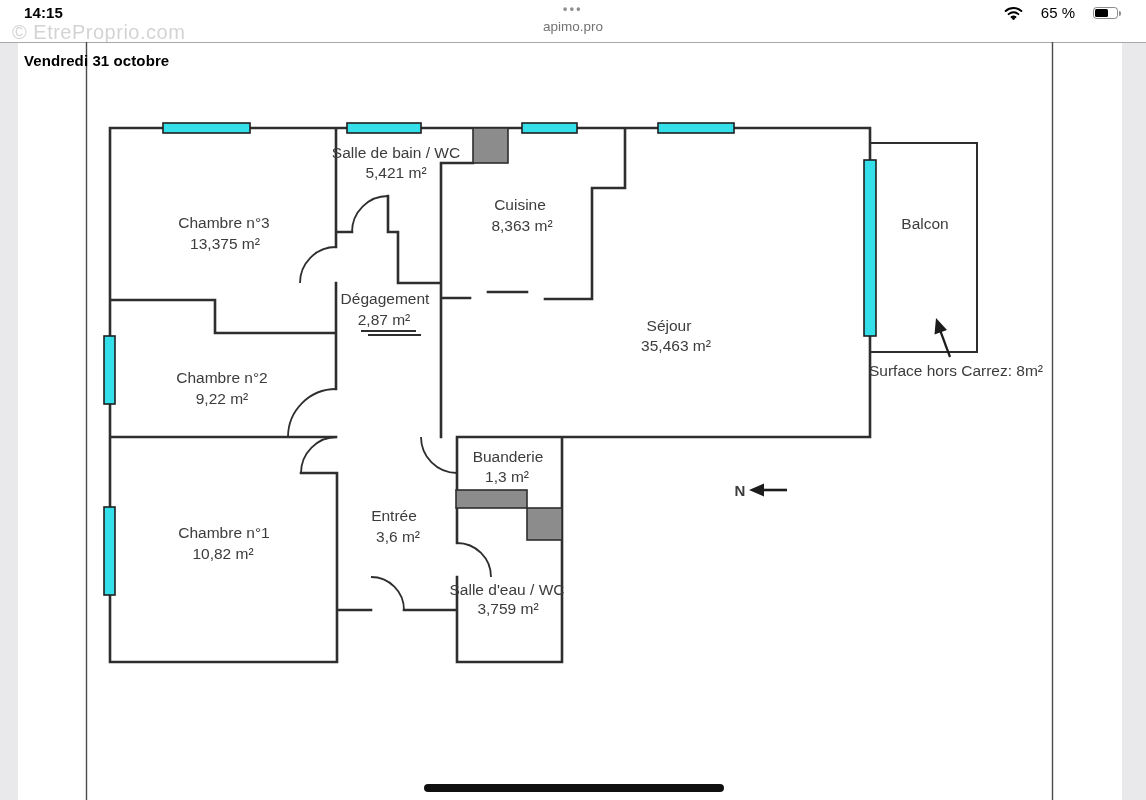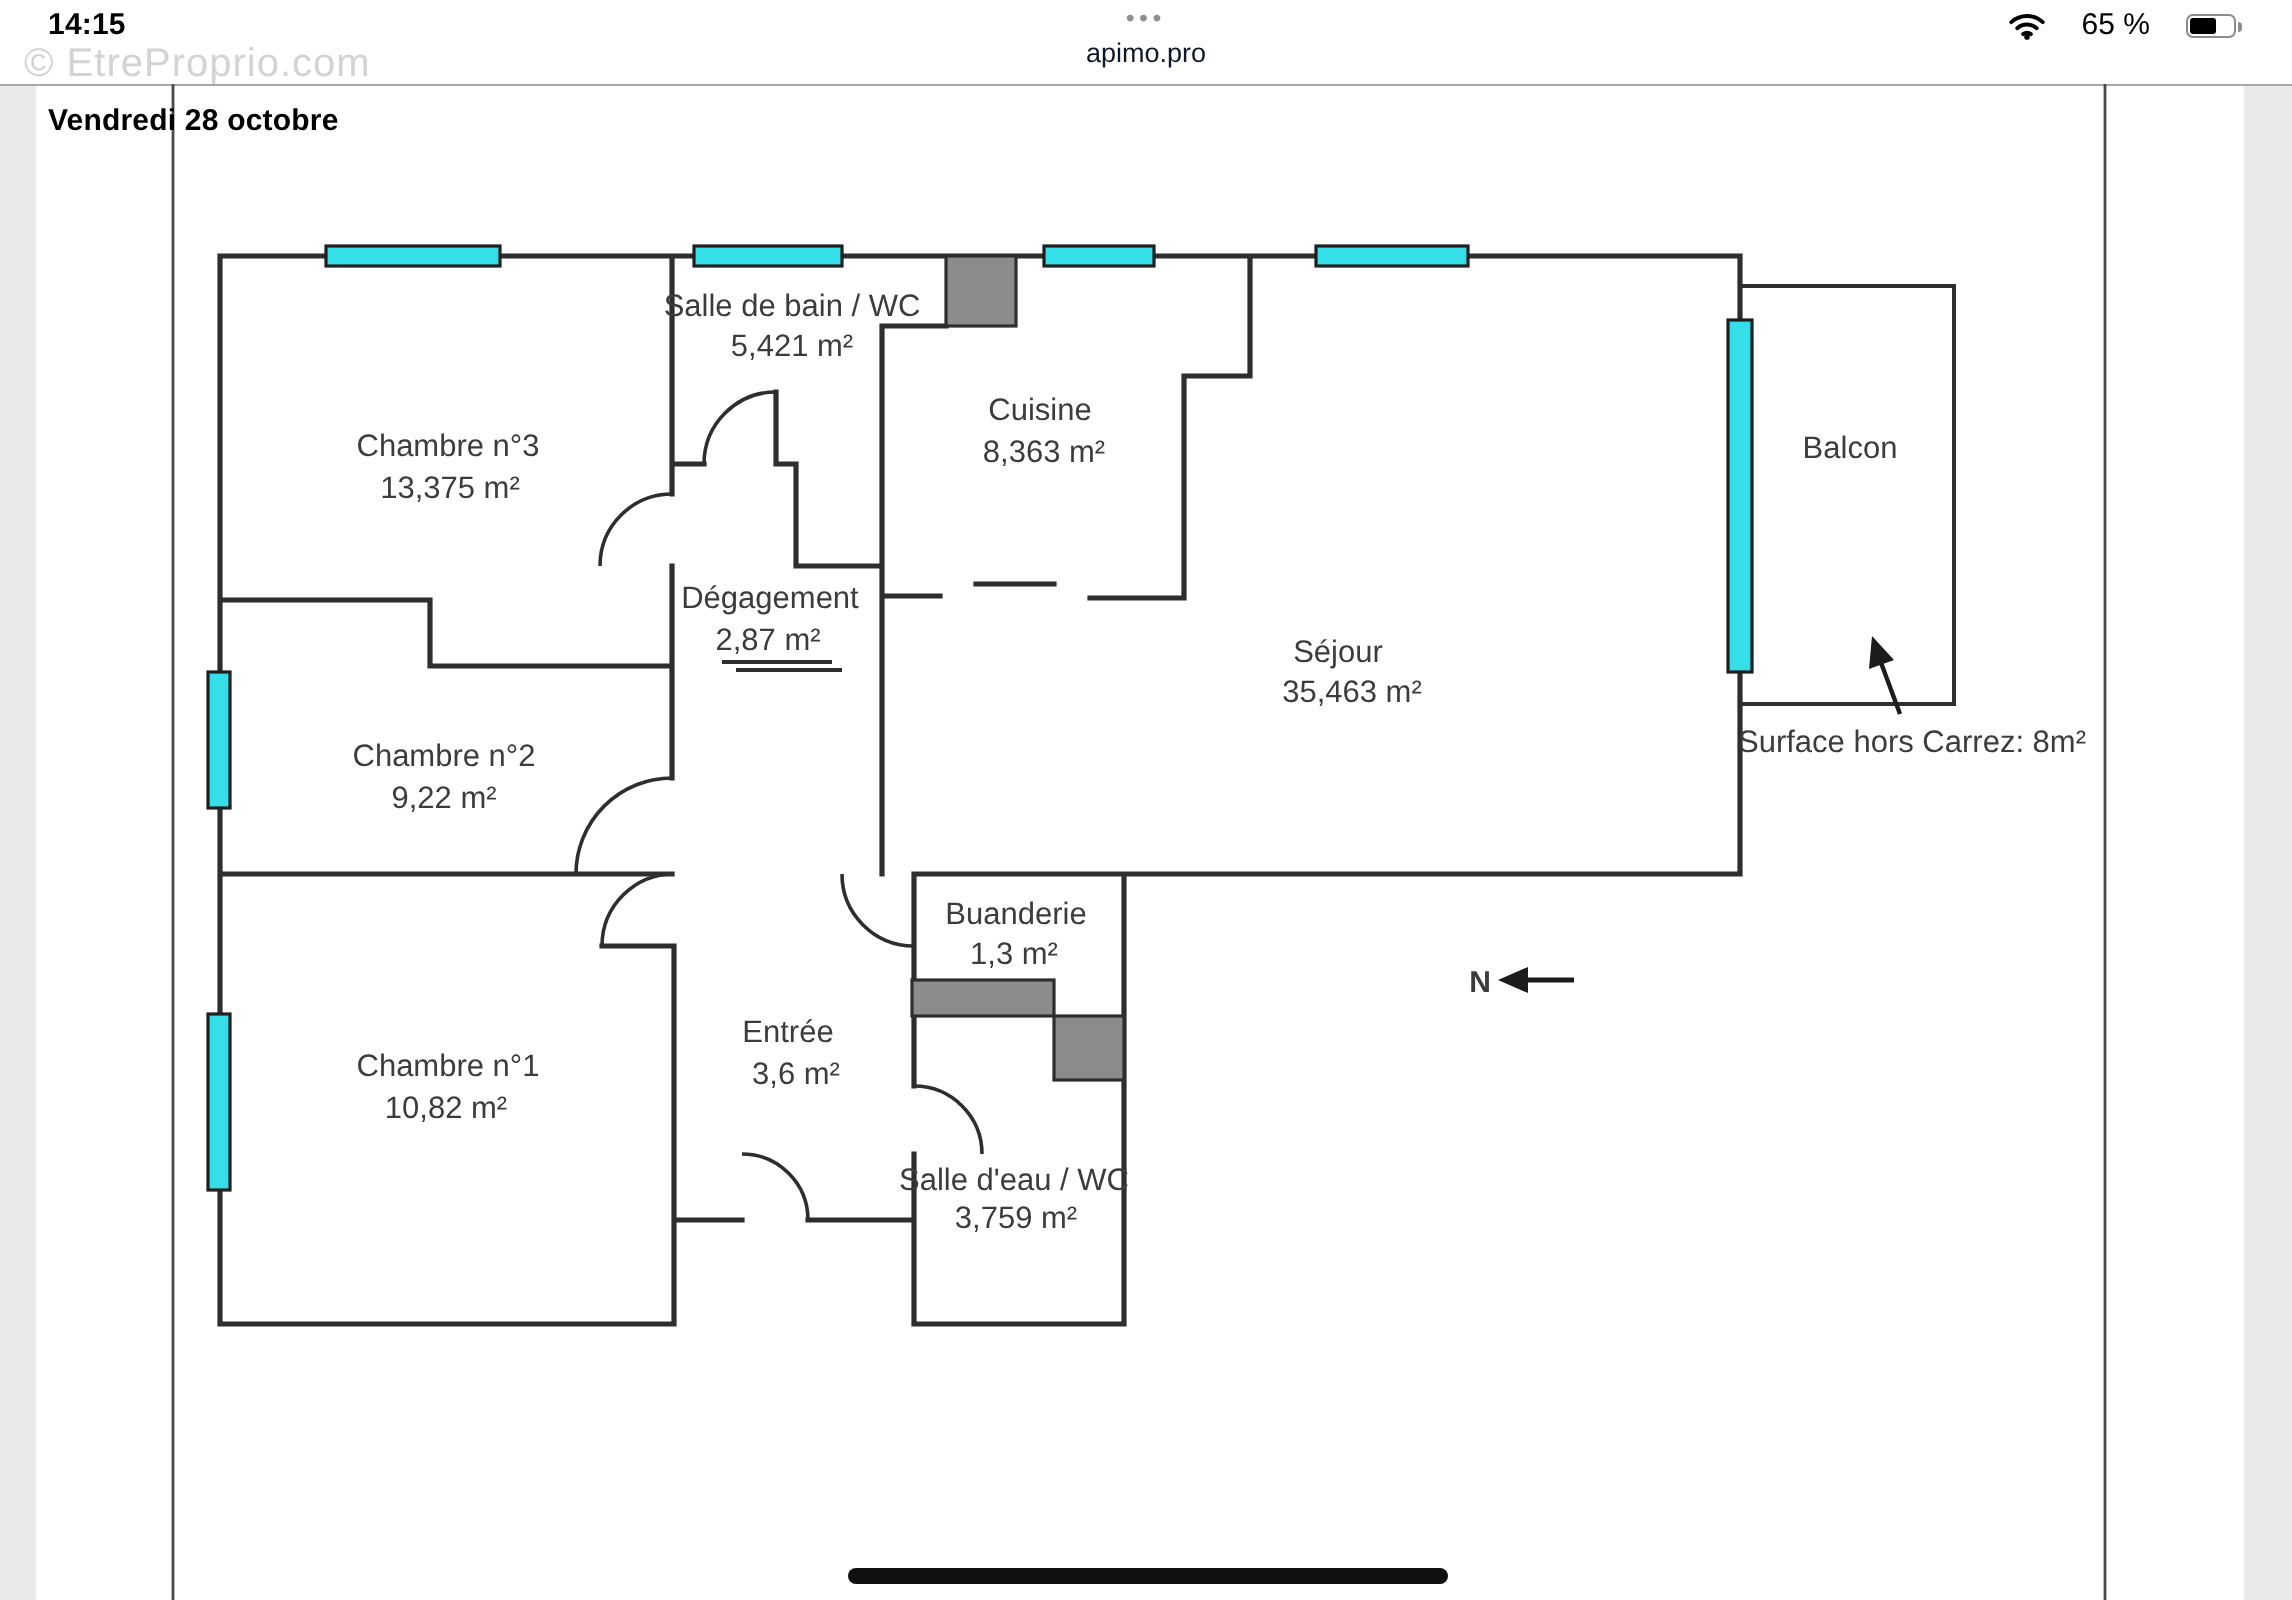--- a/index.html
+++ b/index.html
@@ -15,21 +15,21 @@
     z-index:5;color:#000;
   }
   .sb-left{
     position:absolute;left:24px;top:4px;display:flex;gap:31px;
     font-size:15px;font-weight:600;letter-spacing:.1px;flex-direction:column;
   }
   .sb-center{
     position:absolute;left:0;right:0;top:0;text-align:center;
   }
   .sb-dots{font-size:12px;letter-spacing:2.5px;color:#8e8e93;margin-top:2px;font-weight:700;}
-  .sb-site{font-size:13.5px;color:#0f172a;margin-top:3px;}
+  .sb-site{font-size:13.5px;color:#737373;margin-top:3px;}
   .sb-right{
     position:absolute;right:28px;top:4px;display:flex;align-items:center;gap:18px;
     font-size:15px;font-weight:500;
   }
   .battery{
     position:relative;width:25px;height:12px;border:1px solid rgba(0,0,0,.45);
     border-radius:3.5px;padding:1px;box-sizing:border-box;
   }
   .battery-fill{height:100%;width:64%;background:#000;border-radius:1.5px;}
   .battery-nub{
@@ -46,21 +46,21 @@
   .plan-svg{position:absolute;left:0;top:0;z-index:1;}
   text{font-family:"Liberation Sans", sans-serif;fill:#3c3c3c;font-size:15.5px;}
   text.small{font-size:15px;}
 </style>
 </head>
 <body>
 
 <div class="status-bar">
   <div class="sb-left">
     <span>14:15</span>
-    <span>Vendredi 28 octobre</span>
+    <span>Vendredi 31 octobre</span>
   </div>
   <div class="sb-center">
     <div class="sb-dots">•••</div>
     <div class="sb-site">apimo.pro</div>
   </div>
   <div class="sb-right">
     <svg width="19" height="14" viewBox="0 0 20 15">
       <path d="M1.6 5.4 A12.5 12.5 0 0 1 18.4 5.4" stroke="#000" stroke-width="2.1" fill="none" stroke-linecap="round"></path>
       <path d="M4.8 8.7 A7.8 7.8 0 0 1 15.2 8.7" stroke="#000" stroke-width="2.1" fill="none" stroke-linecap="round"></path>
       <path d="M7.9 11.9 A3.6 3.6 0 0 1 12.1 11.9" stroke="#000" stroke-width="2.1" fill="none" stroke-linecap="round"></path>

